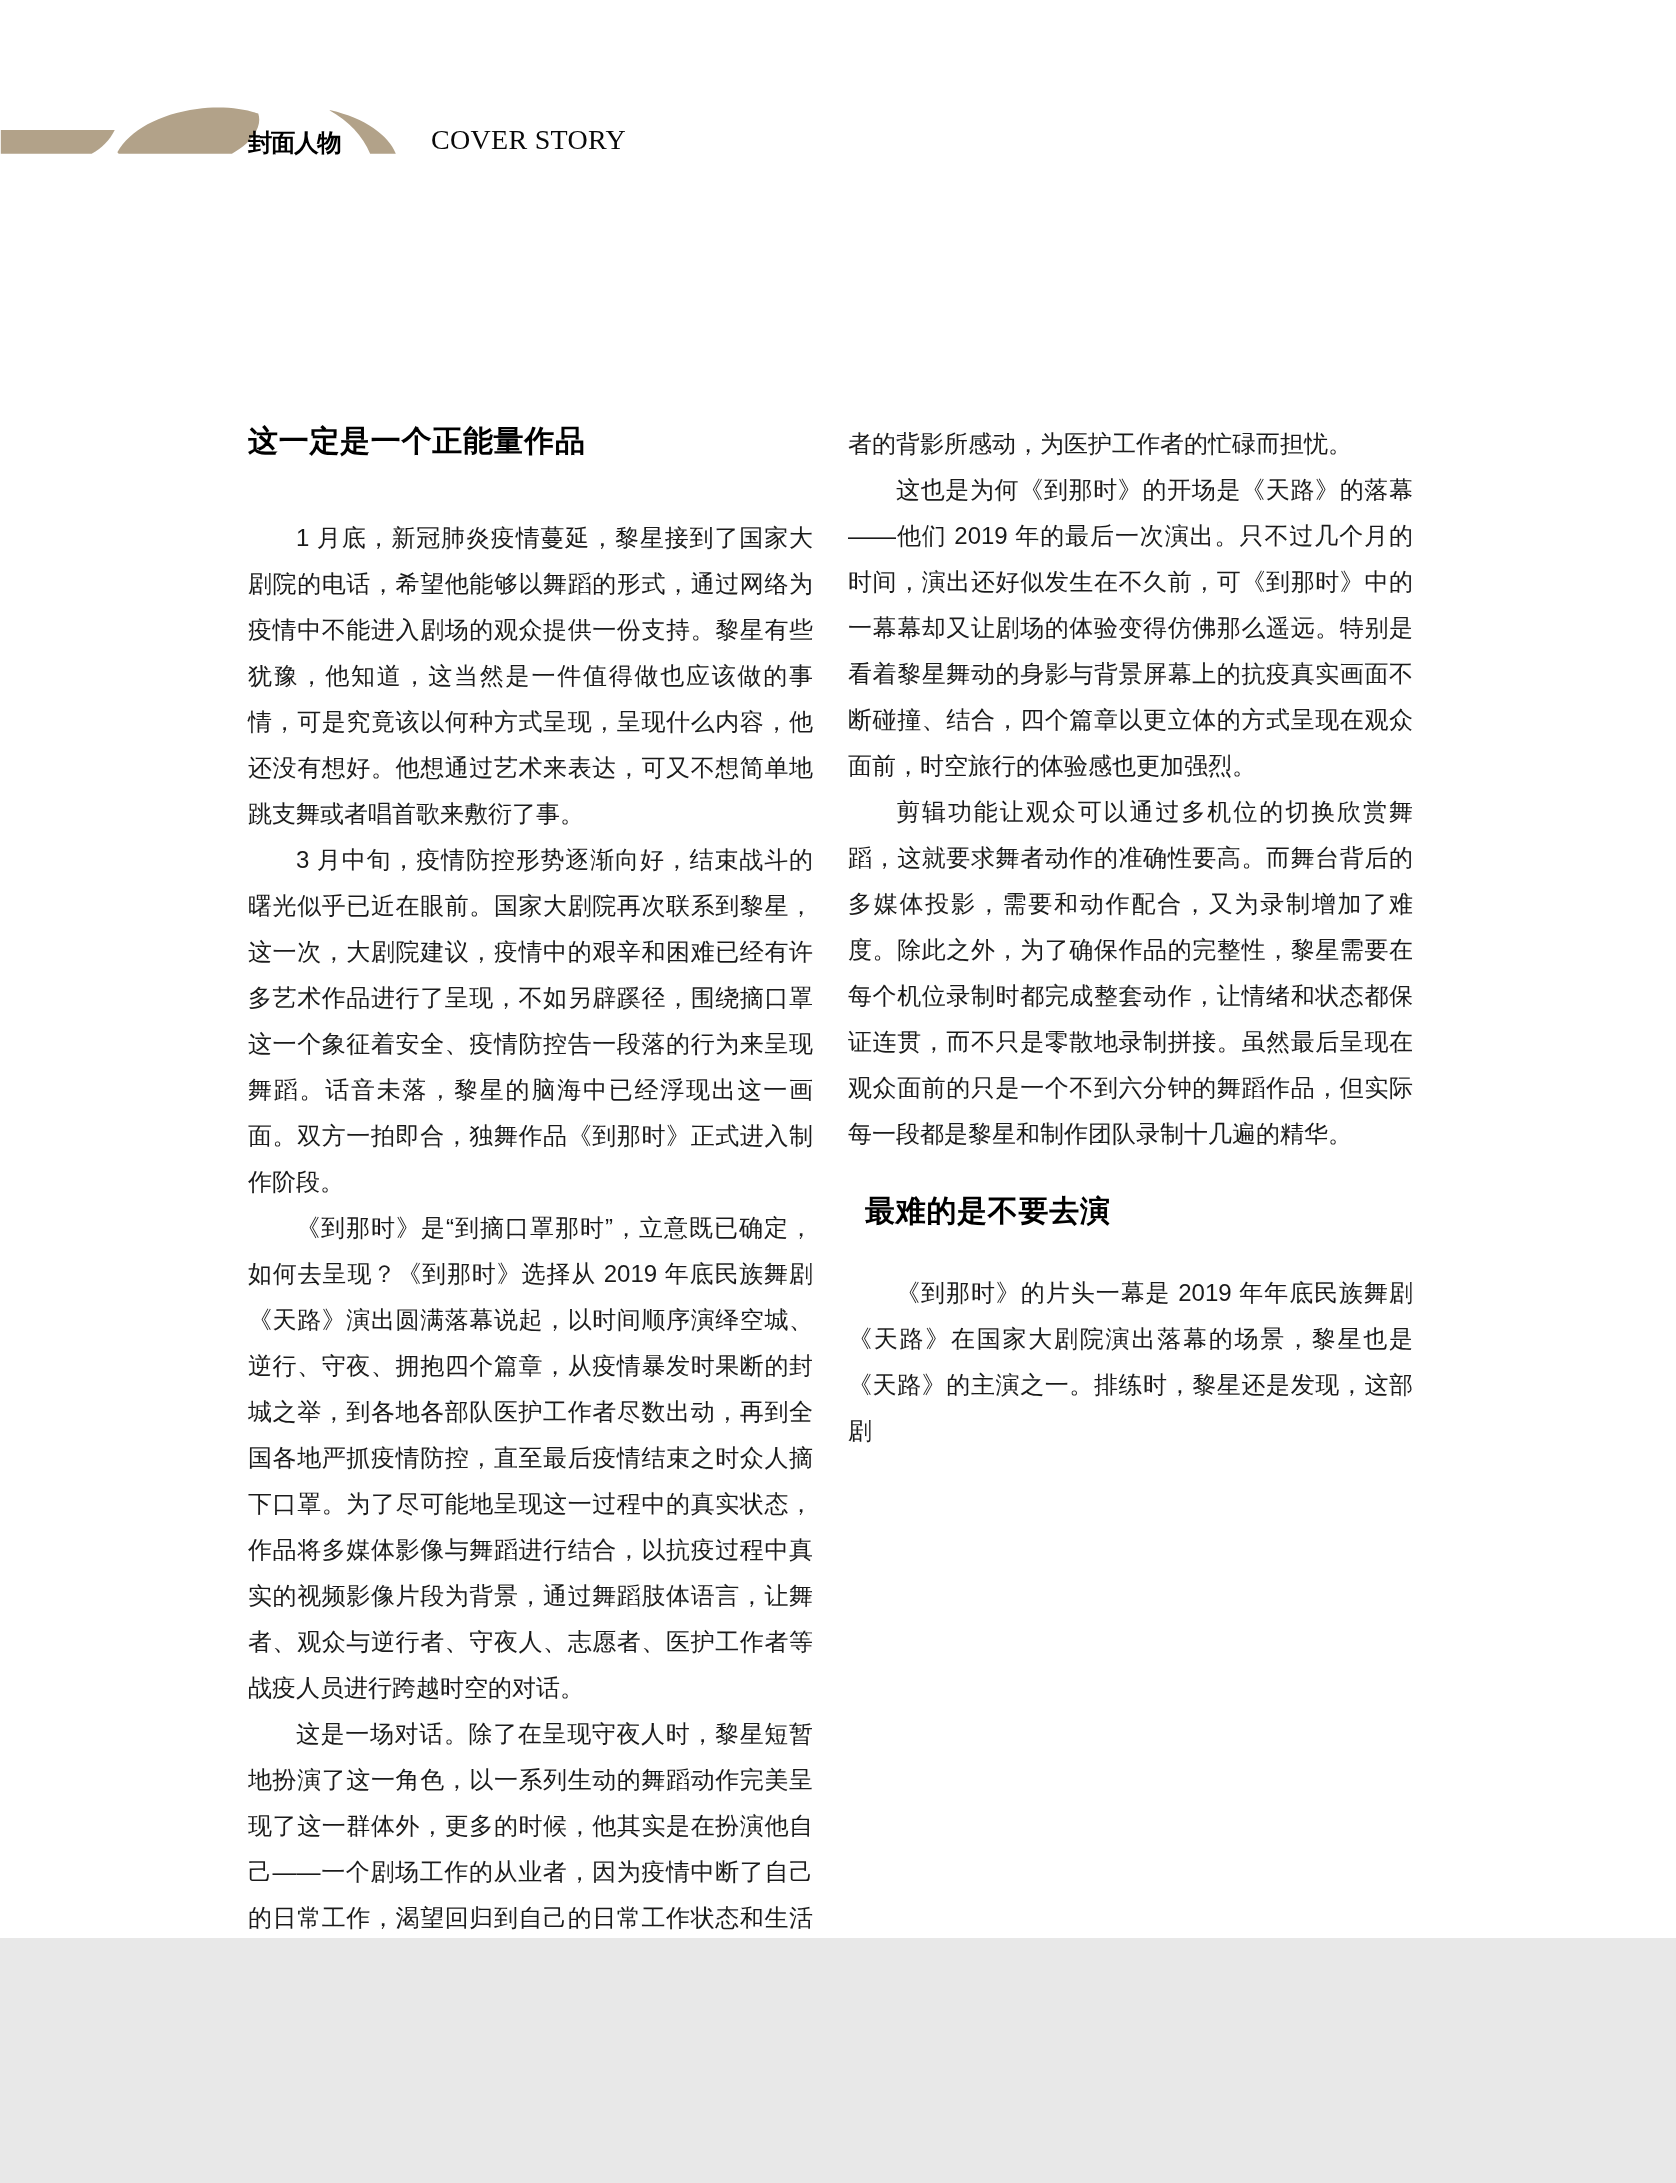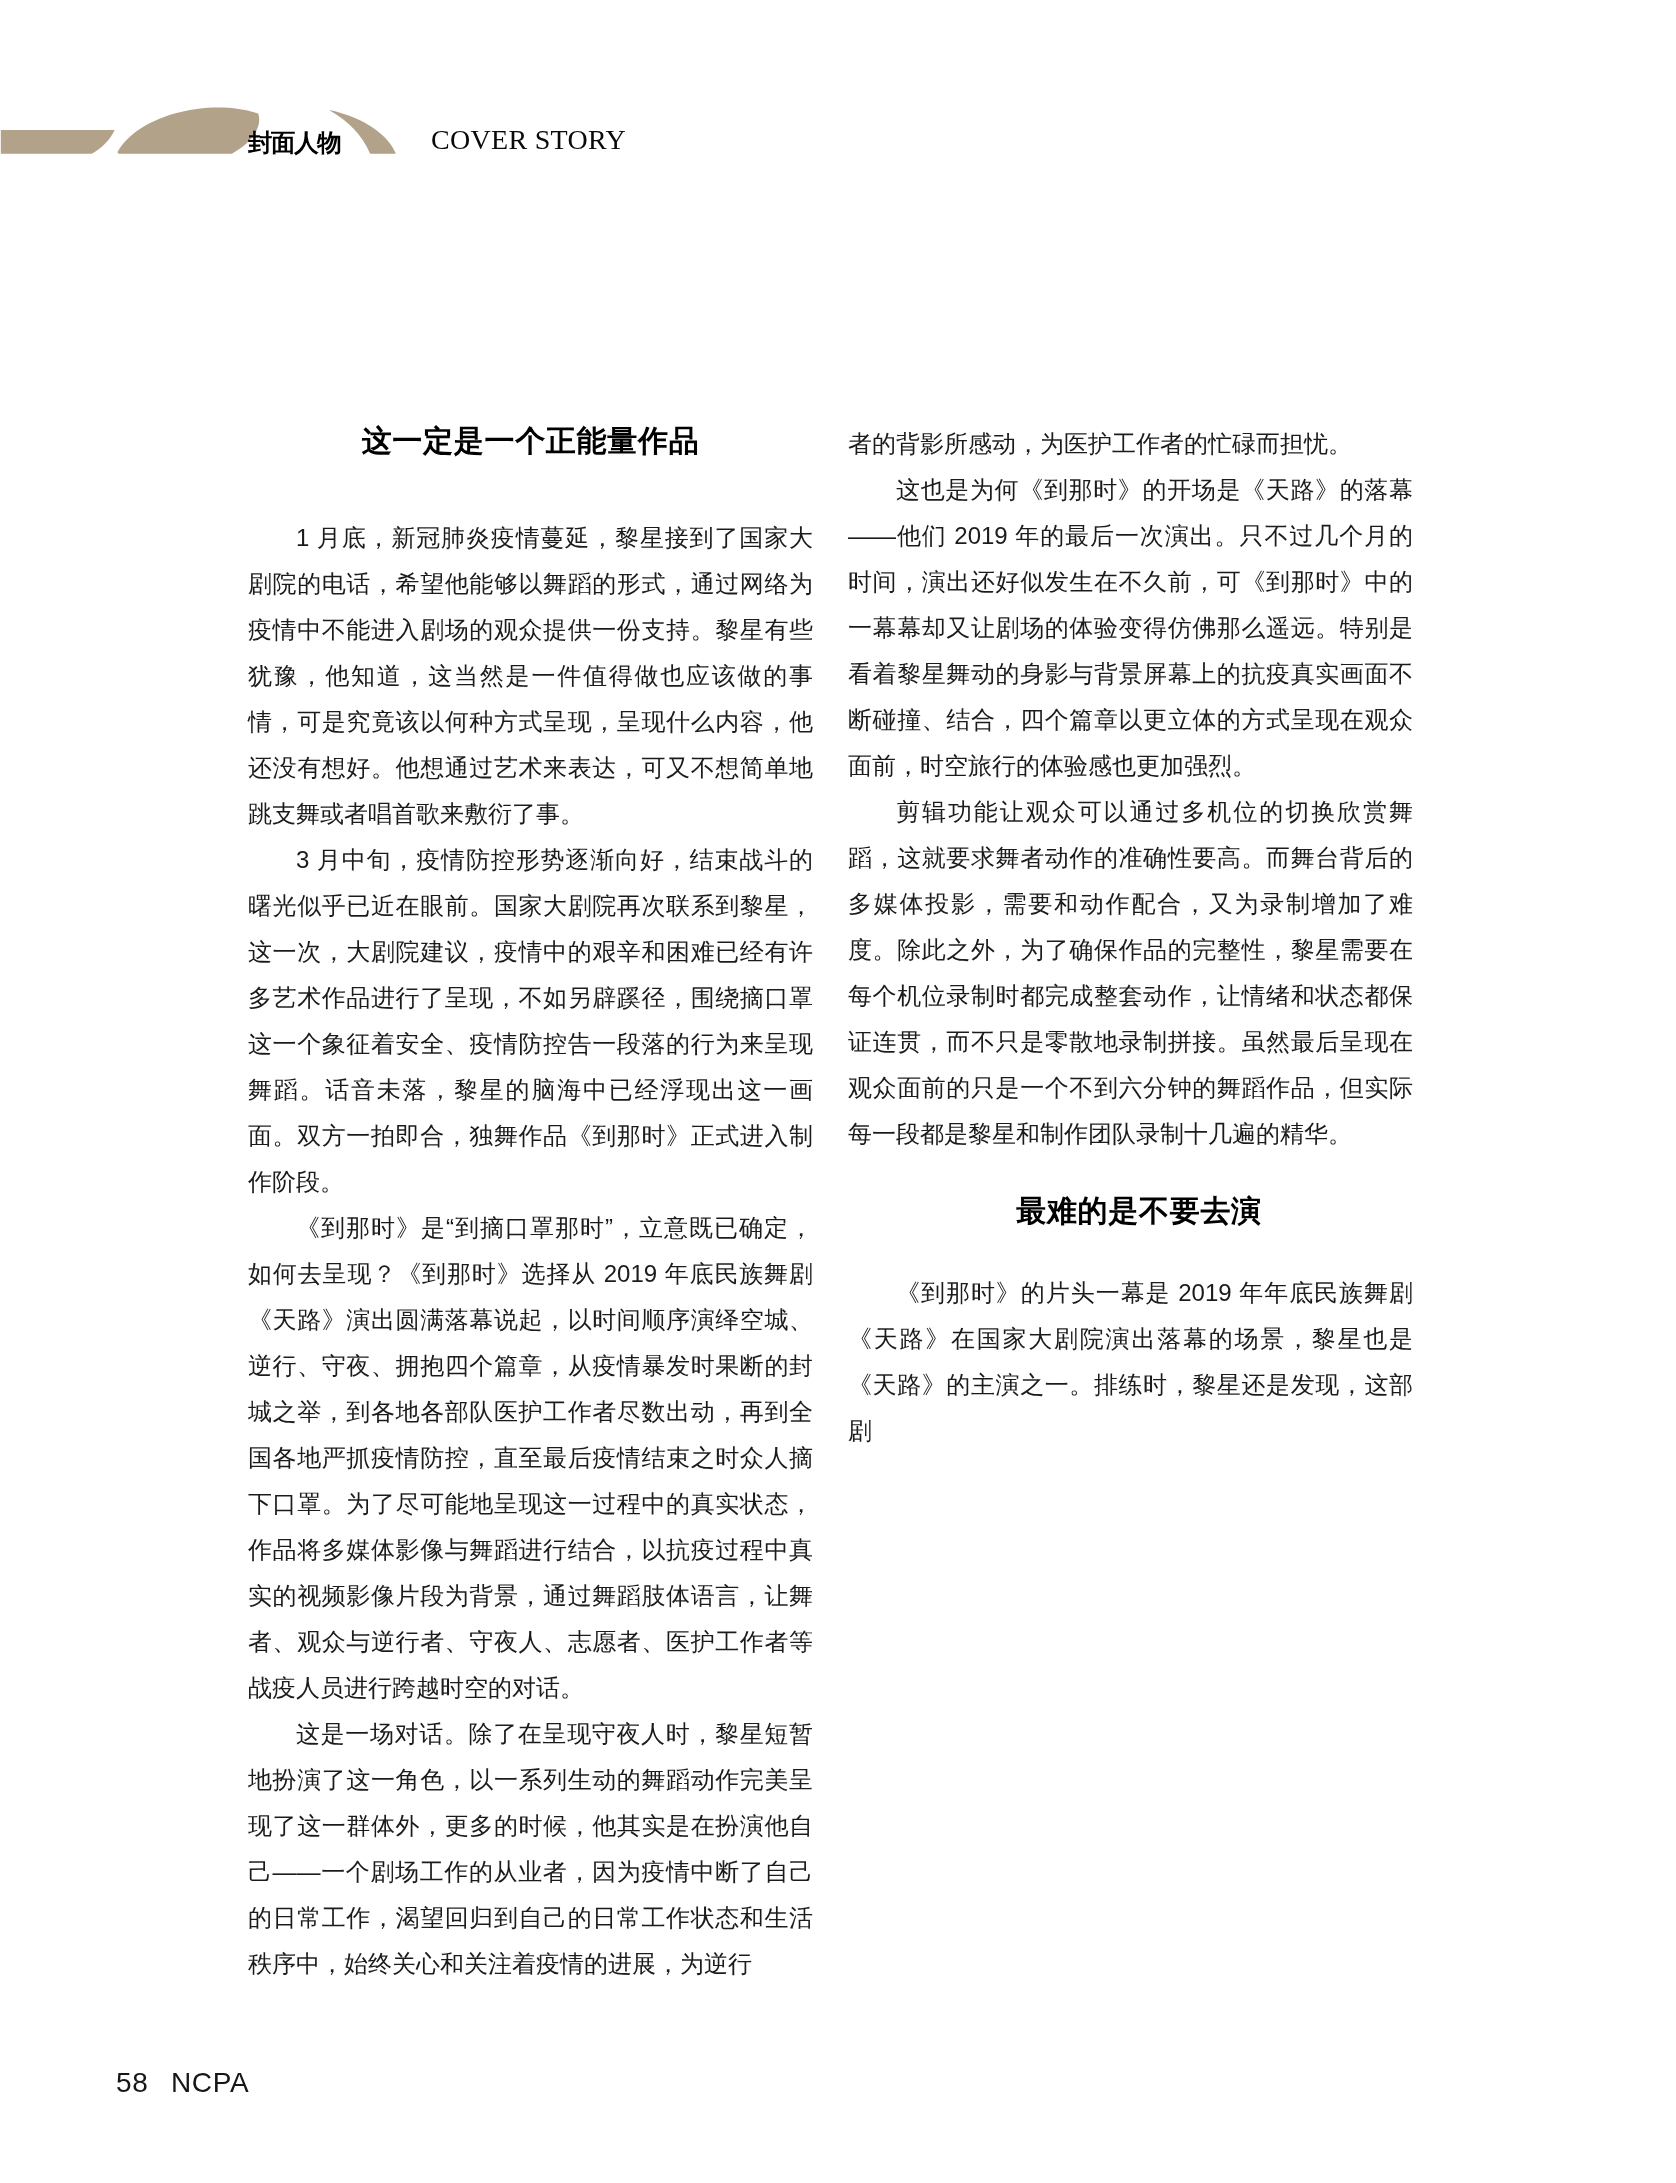--- a/index.html
+++ b/index.html
@@ -1,18 +1,18 @@
 <!DOCTYPE html>
 <html style="font-size:10.6px"><head>
 <meta charset="utf-8">
 <style>
   html,body { margin:0; padding:0; background:#e8e8e8; }
   .page {
     position:relative;
-    width:1676px; height:2183px;
+    width:1676px; height:1938px;
     background:#ffffff;
     overflow:hidden;
     font-family:"Liberation Sans", sans-serif;
   }
 
   
   .header-art {
     position:absolute; left:0; top:99px;
     width:660px; height:79px;
   }
@@ -45,21 +45,21 @@
   .col-right { left:848px; top:421px; }
 
   .col p { margin:0; text-indent:2em; }
   .col p.flush { text-indent:0; }
 
   .article-heading {
     font-size:30px; line-height:34px;
     font-weight:800; letter-spacing:0.7px;
     color:#000;
     margin:0 0 57px 0;
-    text-align:center; text-indent:0;
+    text-align:left; text-indent:0;
   }
   .article-heading.mid {
     margin:37px 0 42px 17px;
   }
 
   
   .page-footer {
     position:absolute; left:116px; top:2067px;
     font-size:28px; font-weight:500; color:#161616;
     letter-spacing:0.7px;

